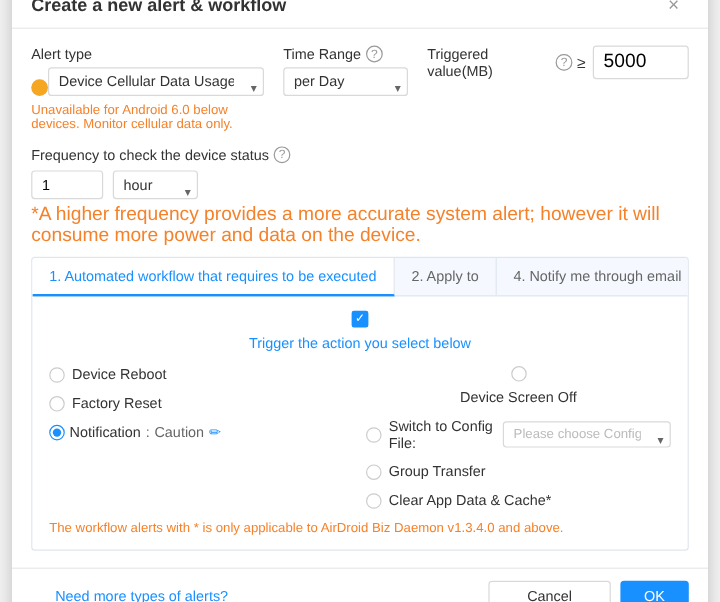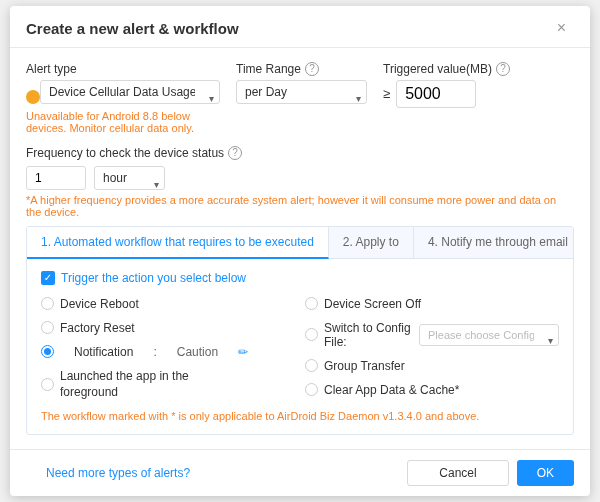--- a/index.html
+++ b/index.html
@@ -97,25 +97,25 @@
       position: absolute;
       right: 6px;
       pointer-events: none;
       font-size: 10px;
       color: #666;
     }
     .alert-type-select select {
       width: 180px;
     }
     .time-range-select select {
-      width: 131px;
+      width: 104px;
     }
     .triggered-group {
       display: flex;
-      flex-direction: column;
+      flex-direction: row;
       gap: 4px;
     }
     .triggered-row {
       display: flex;
       align-items: center;
       gap: 6px;
     }
     .triggered-row span {
       font-size: 13px;
       color: #333;
@@ -159,21 +159,21 @@
     }
     .freq-input {
       border: 1px solid #d9d9d9;
       border-radius: 3px;
       padding: 4px 8px;
       font-size: 12px;
       width: 60px;
       outline: none;
     }
     .freq-note {
-      font-size: 11px;
+      font-size: 16px;
       color: #f5822a;
       margin-top: 4px;
     }
     .tabs-section {
       border: 1px solid #e0e6ef;
       border-radius: 3px;
       overflow: hidden;
       margin-top: 8px;
     }
     .tabs-header {
@@ -196,20 +196,21 @@
       margin-bottom: -1px;
     }
     .tab-content {
       padding: 12px 14px;
     }
     .trigger-check-row {
       display: flex;
       align-items: center;
       gap: 6px;
       margin-bottom: 12px;
+      flex-direction: column;
     }
     .checkbox-blue {
       width: 14px;
       height: 14px;
       border: 2px solid #1890ff;
       background: #1890ff;
       border-radius: 2px;
       display: flex;
       align-items: center;
       justify-content: center;
@@ -267,21 +268,21 @@
       color: #bbb;
     }
     .config-inline {
       display: flex;
       align-items: center;
       gap: 6px;
     }
     .notification-row {
       display: flex;
       align-items: center;
-      gap: 20px;
+      gap: 4px;
       text-align: right;
     }
     .caution-text {
       font-size: 12px;
       color: #666;
     }
     .edit-icon {
       color: #1890ff;
       font-size: 12px;
       cursor: pointer;
@@ -345,21 +346,21 @@
           <span>Alert type</span>
         </div>
         <div class="select-wrap alert-type-select">
           <div class="alert-type-inner">
             <span class="orange-dot"></span>
           </div>
           <select>
             <option>Device Cellular Data Usage</option>
           </select>
         </div>
-        <div class="warning-text">Unavailable for Android 8.8 below devices. Monitor cellular data only.</div>
+        <div class="warning-text">Unavailable for Android 6.0 below devices. Monitor cellular data only.</div>
       </div>
 
       <div class="field-group">
         <div class="field-label">
           <span>Time Range</span>
           <span class="info-icon">?</span>
         </div>
         <div class="select-wrap time-range-select">
           <select>
             <option>per Day</option>
@@ -433,29 +434,25 @@
             </div>
 
             <div class="notification-row option-row" style="margin-bottom:10px;">
               <div class="radio-circle selected"></div>
               <span class="option-text">Notification</span>
               <span class="caution-text">: </span>
               <span class="caution-text">Caution</span>
               <span class="edit-icon">✏</span>
             </div>
 
-            <div class="option-row">
-              <div class="radio-circle"></div>
-              <span class="option-text" style="max-width:160px;line-height:1.3;">Launched the app in the foreground</span>
-            </div>
           </div>
 
           <div>
 
-            <div class="option-row" style="margin-bottom:10px;">
+            <div class="option-row" style="margin-bottom:10px;flex-direction:column;">
               <div class="radio-circle"></div>
               <span class="option-text">Device Screen Off</span>
             </div>
 
             <div class="option-row config-inline" style="margin-bottom:10px;">
               <div class="radio-circle"></div>
               <span class="option-text">Switch to Config File:</span>
               <div class="select-wrap config-select">
                 <select>
                   <option value="">Please choose Config F</option>
@@ -468,21 +465,21 @@
               <span class="option-text">Group Transfer</span>
             </div>
 
             <div class="option-row">
               <div class="radio-circle"></div>
               <span class="option-text">Clear App Data &amp; Cache*</span>
             </div>
           </div>
         </div>
 
-        <div class="workflow-note">The workflow marked with * is only applicable to AirDroid Biz Daemon v1.3.4.0 and above.</div>
+        <div class="workflow-note">The workflow alerts with * is only applicable to AirDroid Biz Daemon v1.3.4.0 and above.</div>
       </div>
     </div>
   </div>
 
   <div class="modal-footer">
     <a class="need-more-link">Need more types of alerts?</a>
     <div class="footer-btns">
       <button class="btn-cancel">Cancel</button>
       <button class="btn-ok">OK</button>
     </div>

